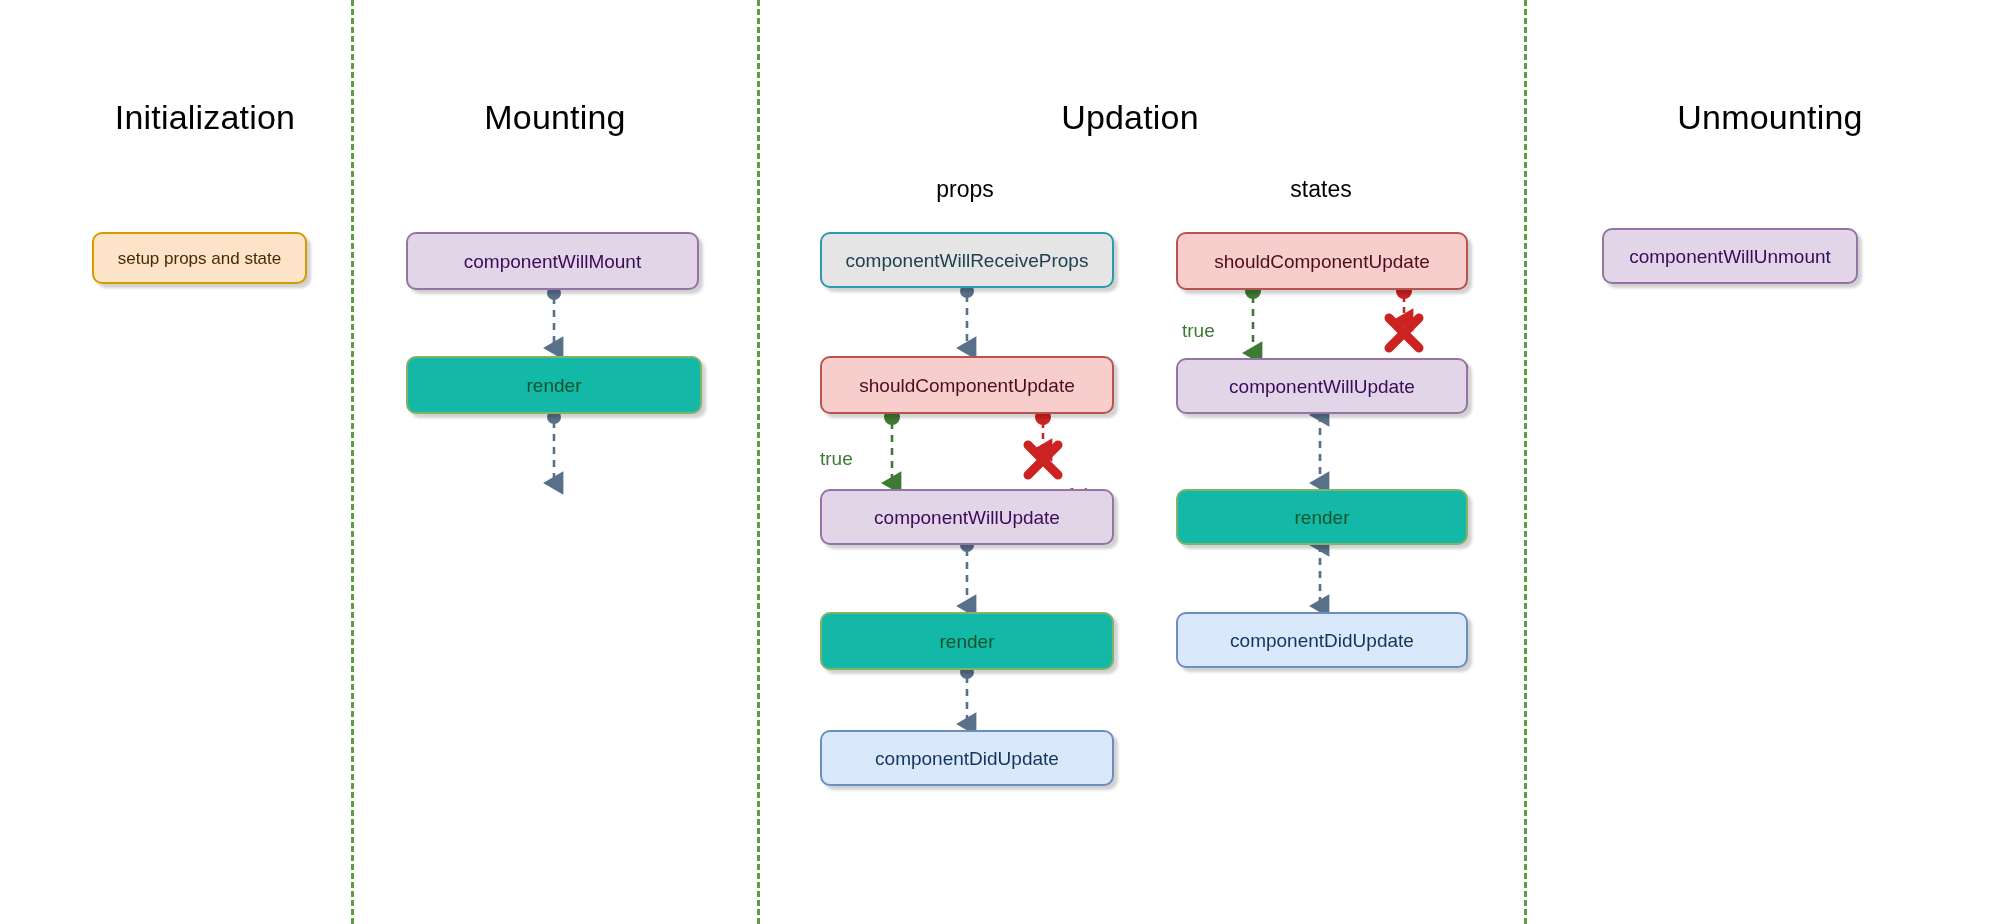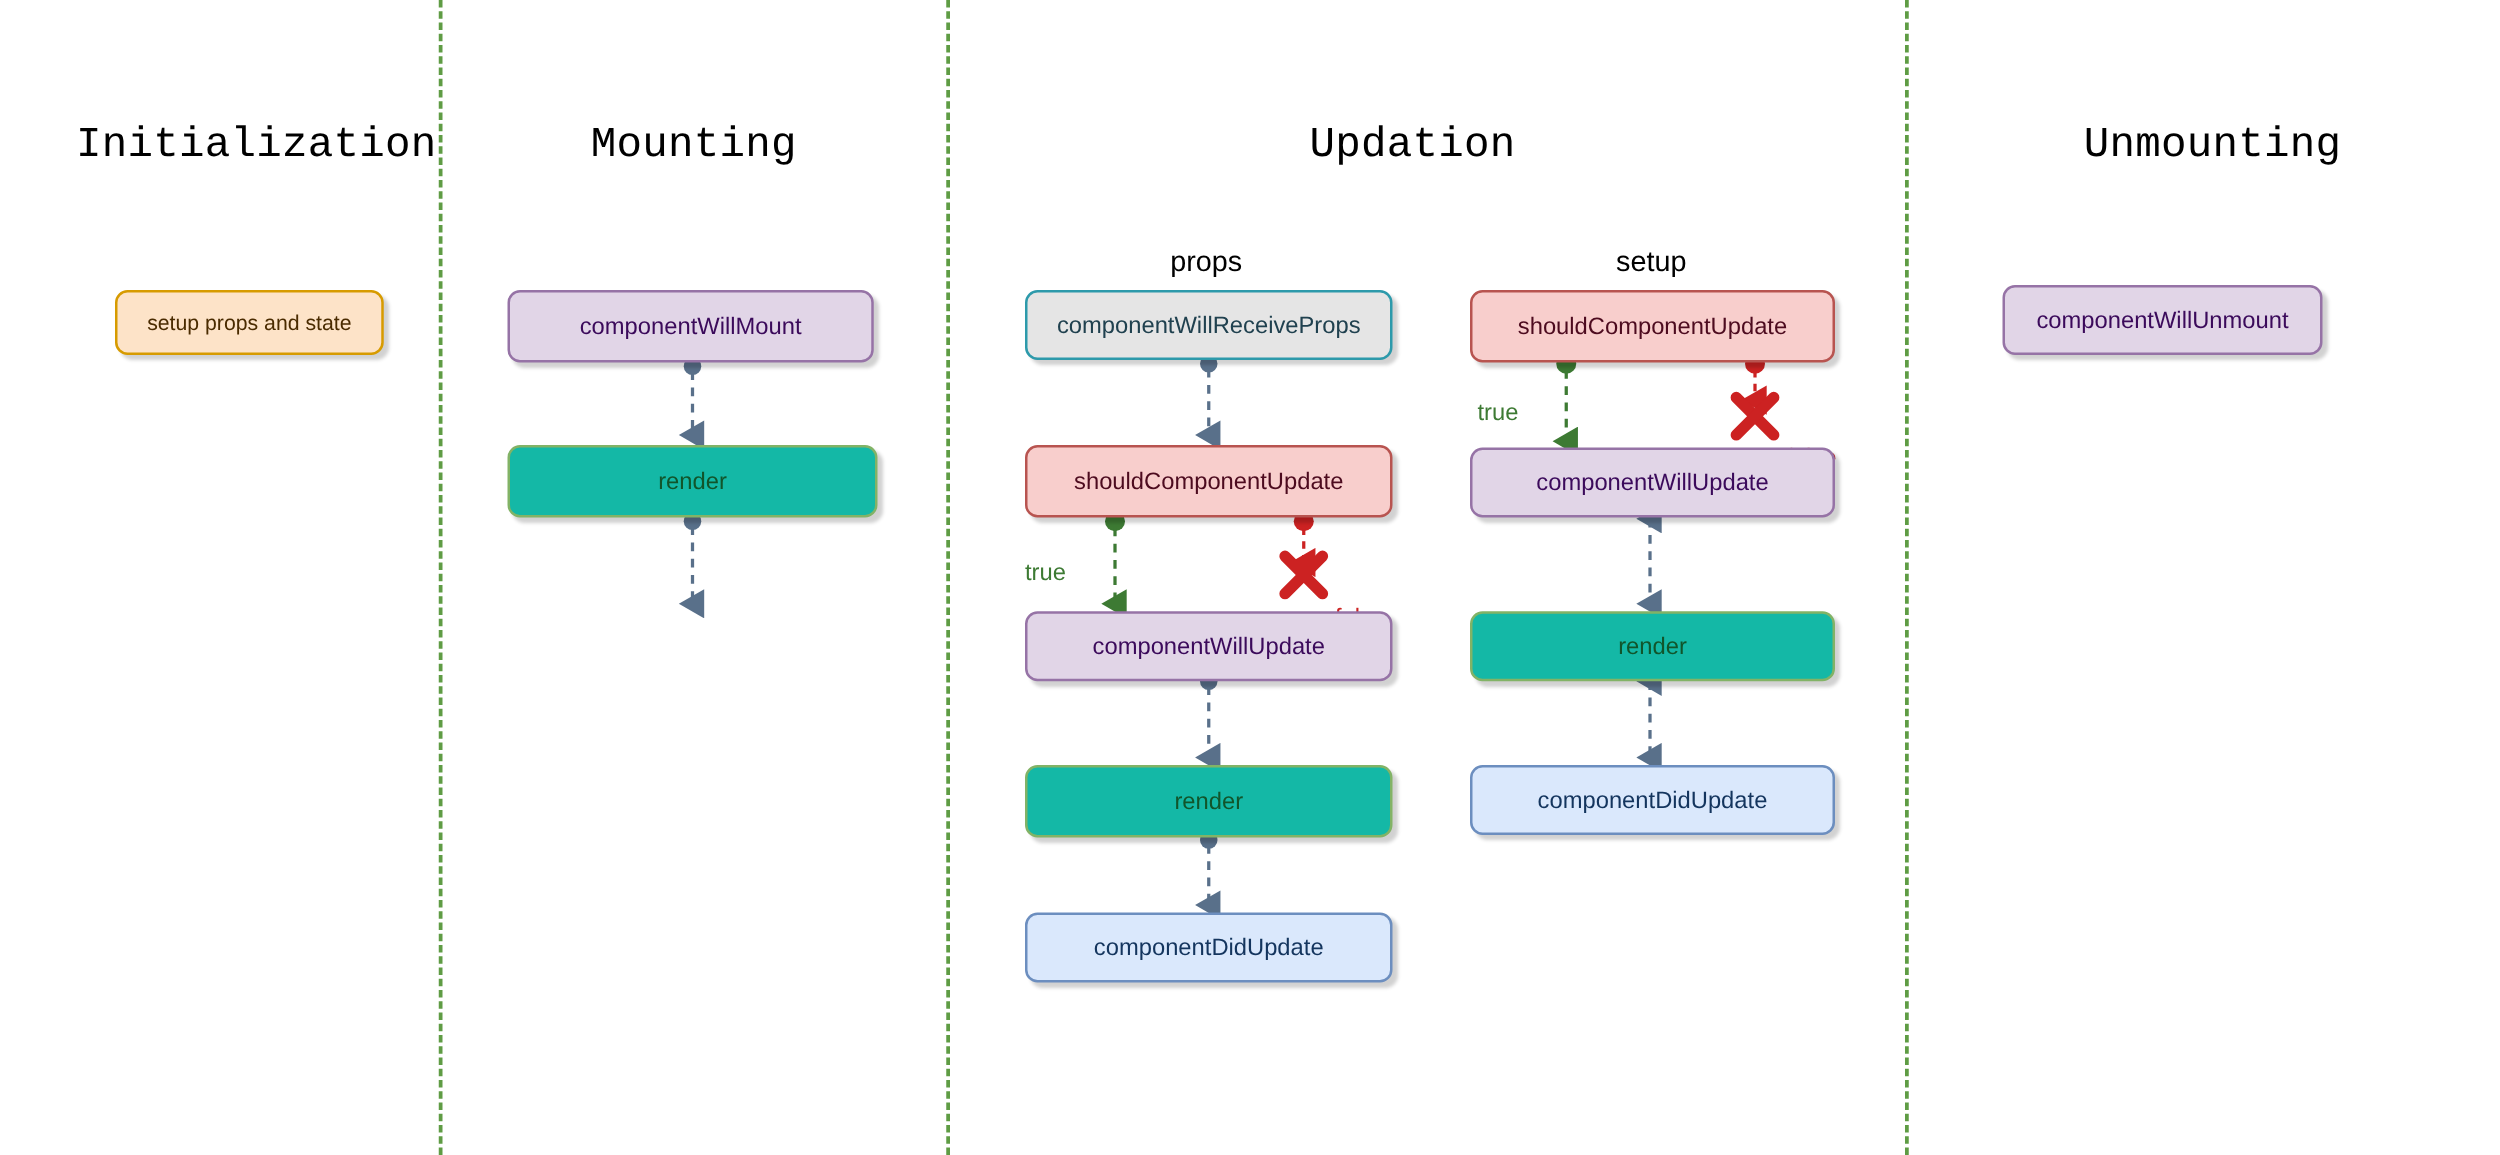--- a/index.html
+++ b/index.html
@@ -31,30 +31,28 @@
 
   
   .section-title {
     position: absolute;
     text-align: center;
     font-size: 34px;
     font-weight: 400;
     color: #000000;
     white-space: nowrap;
     letter-spacing: 0.2px;
-    font-family: Liberation Mono, monospace;
   }
   .sub-title {
     position: absolute;
     text-align: center;
     font-size: 23px;
     font-weight: 400;
     color: #000000;
     white-space: nowrap;
-    margin-top: 20px;
   }
 
   
   .node {
     position: absolute;
     box-sizing: border-box;
     border-radius: 10px;
     border-width: 2px;
     border-style: solid;
     display: flex;
@@ -99,21 +97,21 @@
   <div class="divider" style="left:351px;"></div>
   <div class="divider" style="left:757px;"></div>
   <div class="divider" style="left:1524px;"></div>
 
   <div class="section-title" style="left:30px; top:98px; width:350px;">Initialization</div>
   <div class="section-title" style="left:970px; top:98px; width:320px;">Updation</div>
   <div class="section-title" style="left:380px; top:98px; width:350px;">Mounting</div>
   <div class="section-title" style="left:1580px; top:98px; width:380px;">Unmounting</div>
 
   <div class="sub-title" style="left:830px; top:176px; width:270px;">props</div>
-  <div class="sub-title" style="left:1186px; top:176px; width:270px;">setup</div>
+  <div class="sub-title" style="left:1186px; top:176px; width:270px;">states</div>
 
   <svg id="wires" viewBox="0 0 2000 924">
     <defs>
       <marker id="arrowGray" markerWidth="9" markerHeight="9" refX="4.5" refY="4.2" orient="auto" markerUnits="strokeWidth">
         <path d="M0,0.6 L9,0.6 L4.5,8.4 z" fill="#59708a"></path>
       </marker>
       <marker id="arrowGreen" markerWidth="9" markerHeight="9" refX="4.5" refY="4.2" orient="auto" markerUnits="strokeWidth">
         <path d="M0,0.6 L9,0.6 L4.5,8.4 z" fill="#3d7a33"></path>
       </marker>
       <marker id="arrowRed" markerWidth="9" markerHeight="9" refX="4.5" refY="4.2" orient="auto" markerUnits="strokeWidth">

